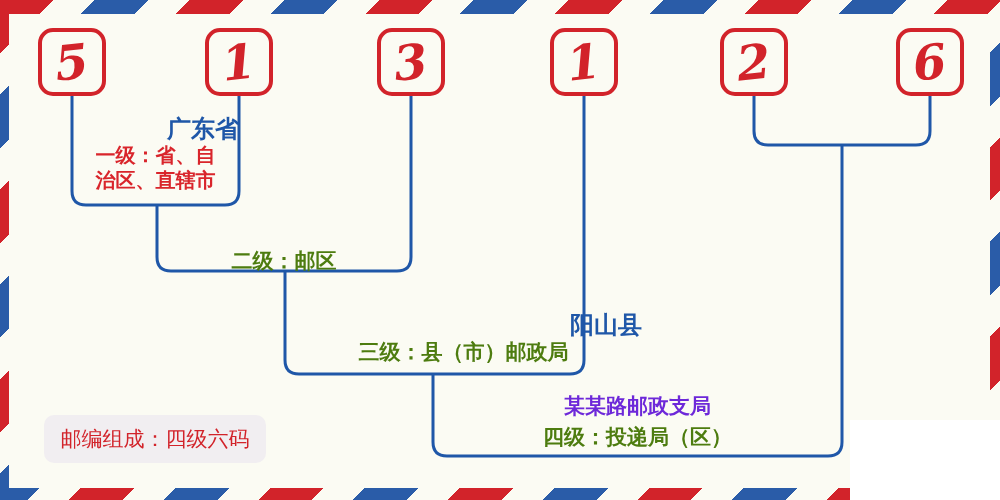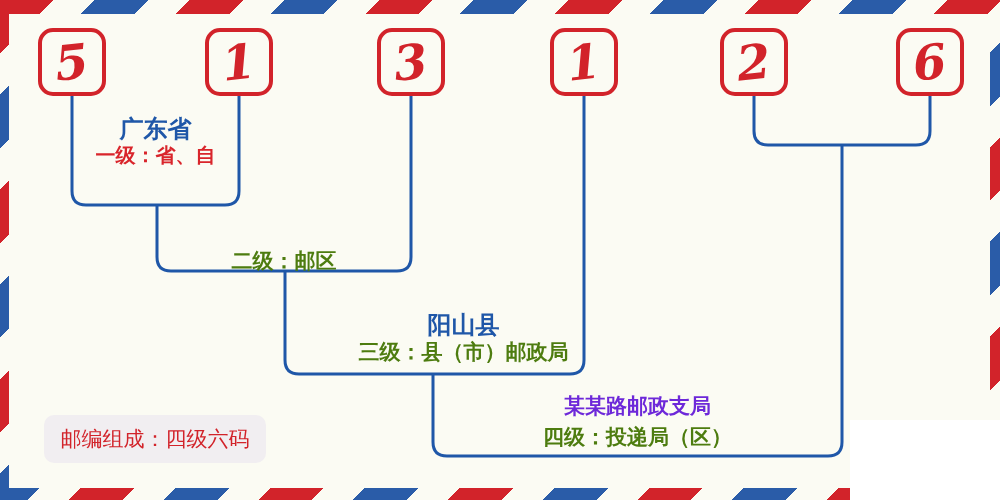--- a/index.html
+++ b/index.html
@@ -49,21 +49,21 @@
   .d1 { left: 38px; }
   .d2 { left: 205px; }
   .d3 { left: 377px; }
   .d4 { left: 550px; }
   .d5 { left: 720px; }
   .d6 { left: 896px; }
 
   svg.connectors { position: absolute; inset: 0; }
 
   .txt { position: absolute; text-align: center; }
-  .place   { color: #1f57a8; font-weight: bold; font-size: 24px; line-height: 29px; }
+  .place   { color: #1f57a8; font-weight: bold; font-size: 24px; line-height: 29px; text-align: right; }
   .place-sm{ color: #6d28d9; font-weight: bold; font-size: 21px; line-height: 30px; }
   .desc    { color: #d9252b; font-weight: bold; font-size: 20px; line-height: 25px; }
   .desc-lg { color: #4d7c0f; font-weight: bold; font-size: 21px; line-height: 26px; }
 
   .lv1 { left: 72px;  top: 114px; width: 167px; }
   .lv2 { left: 157px; top: 248px; width: 254px; }
   .lv3 { left: 285px; top: 310px; width: 357px; }
   .lv4 { left: 433px; top: 391px; width: 409px; }
   .lv4 .desc-lg { line-height: 32px; }
   .delivery { left: 754px; top: 112px; width: 176px; }
@@ -123,20 +123,21 @@
       <path d="M157,205 L157,257 Q157,271 171,271 L397,271 Q411,271 411,257 L411,96"></path>
       <path d="M285,271 L285,360 Q285,374 299,374 L570,374 Q584,374 584,360 L584,96"></path>
       <path d="M433,374 L433,442 Q433,456 447,456 L828,456 Q842,456 842,442 L842,145"></path>
       <path d="M754,96 L754,131 Q754,145 768,145 L916,145 Q930,145 930,131 L930,96"></path>
     </g>
   </svg>
 
   <div class="txt lv1">
     <div class="place">广东省</div>
     <div class="desc">一级：省、自</div>
+    <div class="desc">治区、直辖市</div>
   </div>
 
   <div class="txt lv2">
     <div class="desc-lg">二级：邮区</div>
   </div>
 
   <div class="txt lv3">
     <div class="place">阳山县</div>
     <div class="desc-lg">三级：县（市）邮政局</div>
   </div>

